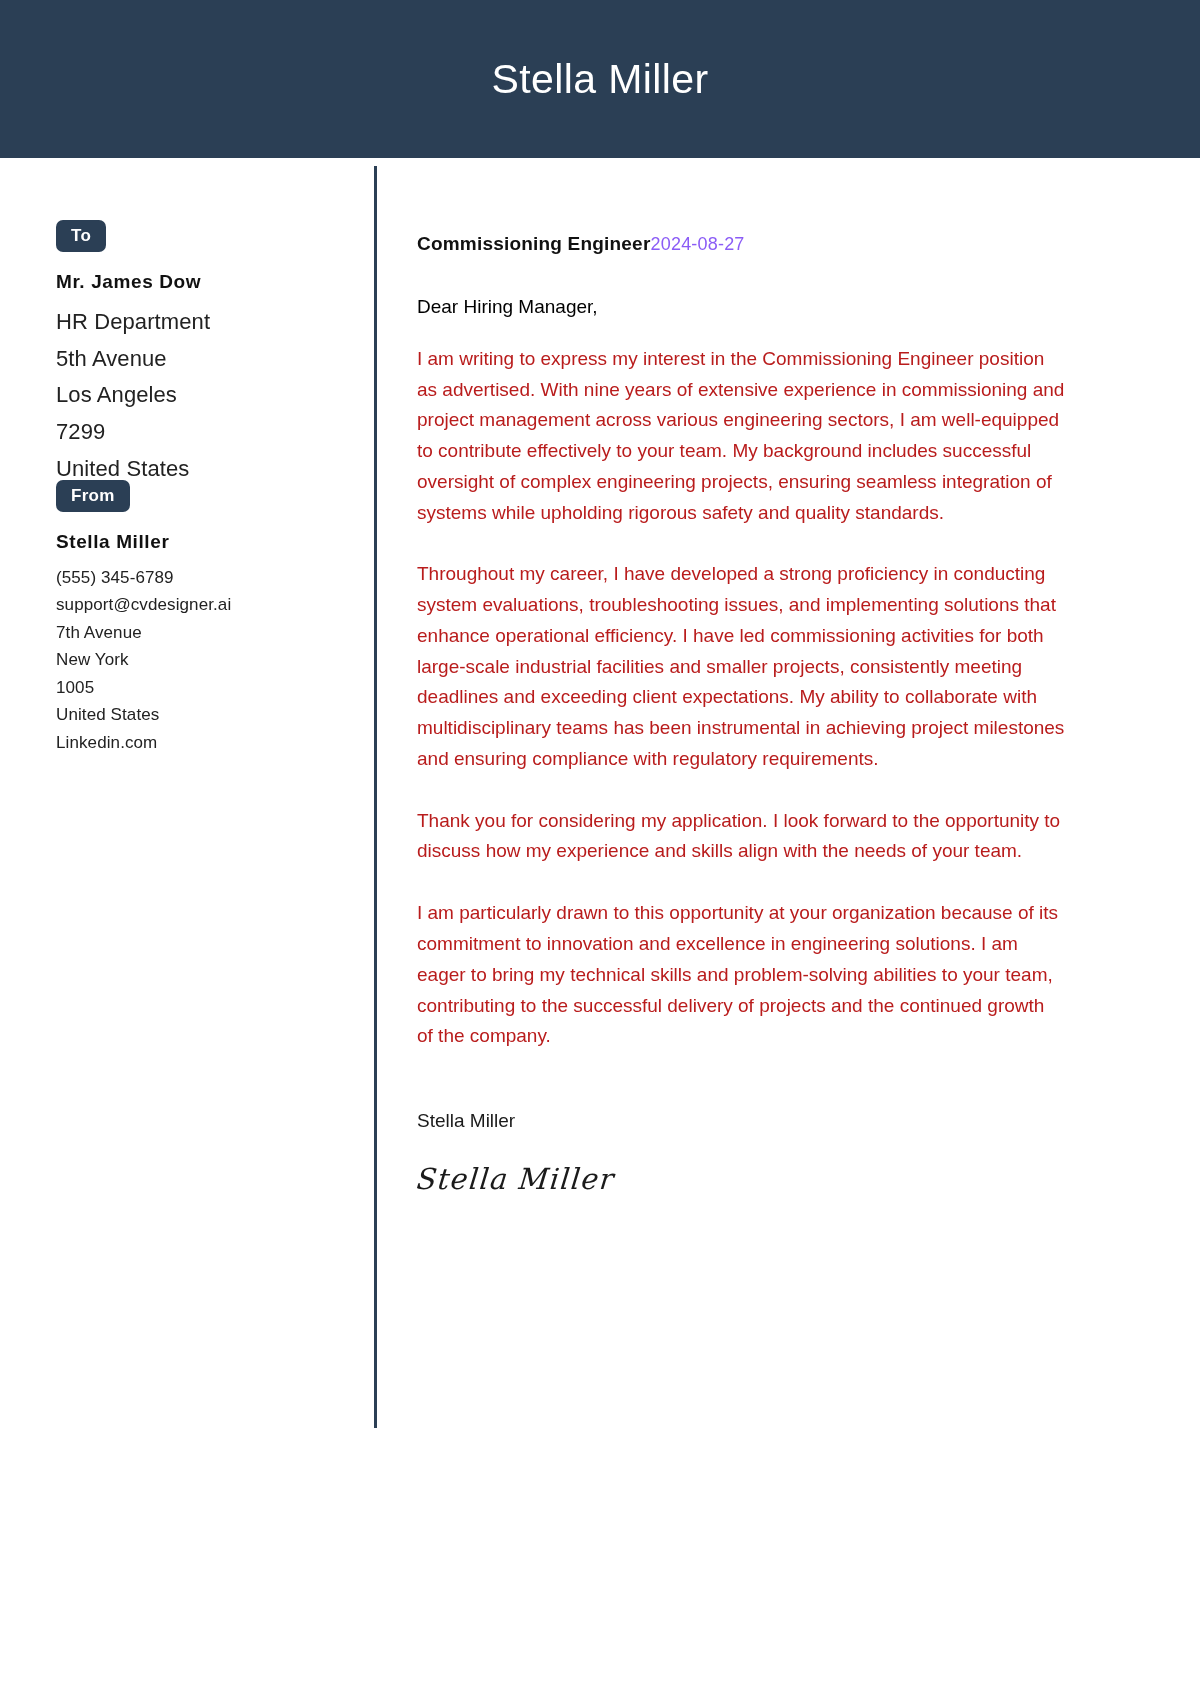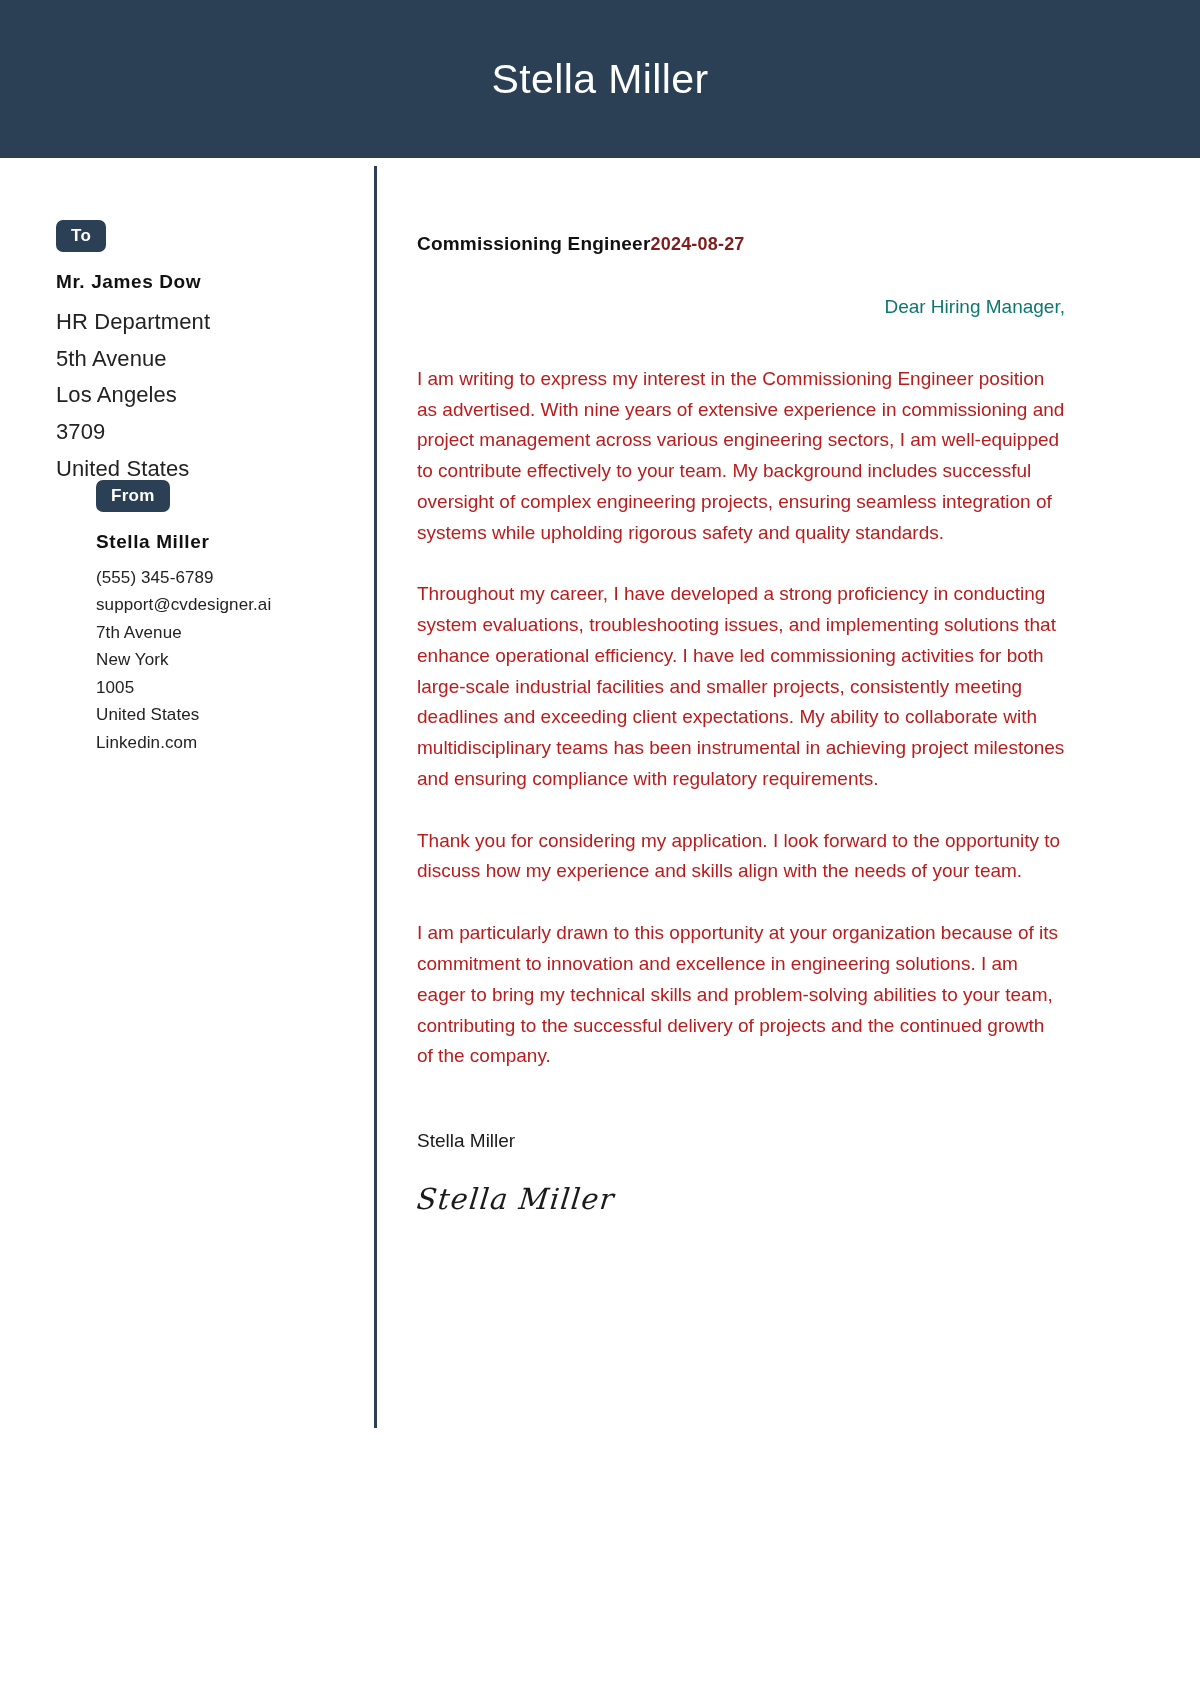--- a/index.html
+++ b/index.html
@@ -83,21 +83,21 @@
     background: #2b3f55;
     color: #ffffff;
     font-size: 17px;
     font-weight: bold;
     padding: 7px 15px 8px 15px;
     border-radius: 7px;
     line-height: 1;
     letter-spacing: 0.3px;
   }
   .to-block { position: absolute; top: 62px; left: 56px; }
-  .from-block { position: absolute; top: 322px; left: 56px; margin-left: 40px; }
+  .from-block { position: absolute; top: 322px; left: 56px; }
 
   .addr {
     margin-top: 16px;
   }
   .addr .name {
     font-size: 19px;
     font-weight: bold;
     color: #111111;
     letter-spacing: 0.6px;
     margin-bottom: 8px;
@@ -124,38 +124,37 @@
     align-items: baseline;
   }
   .job-title {
     font-size: 19px;
     font-weight: bold;
     color: #111111;
     letter-spacing: 0.2px;
   }
   .letter-date {
     font-size: 18px;
-    font-weight: bold;
-    color: #7f1d1d;
+    font-weight: normal;
+    color: #8b5cf6;
     letter-spacing: 0.2px;
     margin-top: 28px;
   }
 
   .letter-body {
     position: absolute;
     top: 134px;
     left: 0;
     width: 648px;
   }
   .salutation {
     font-size: 19px;
     line-height: 1.62;
-    color: #0f766e;
-    margin-bottom: 41px;
-    text-align: right;
+    color: #000000;
+    margin-bottom: 21px;
   }
   .para {
     font-size: 19px;
     line-height: 1.62;
     color: #b91c1c;
     margin: 0 0 31px 0;
     text-align: left;
   }
   .closing {
     margin-top: 55px;
@@ -189,21 +188,21 @@
 
     <div class="sidebar">
 
       <div class="to-block">
         <span class="badge">To</span>
         <div class="addr">
           <div class="name">Mr. James Dow</div>
           <div class="line">HR Department</div>
           <div class="line">5th Avenue</div>
           <div class="line">Los Angeles</div>
-          <div class="line">3709</div>
+          <div class="line">7299</div>
           <div class="line">United States</div>
         </div>
       </div>
 
       <div class="from-block">
         <span class="badge">From</span>
         <div class="addr">
           <div class="name">Stella Miller</div>
           <div class="line">(555) 345-6789</div>
           <div class="line">support@cvdesigner.ai</div>

